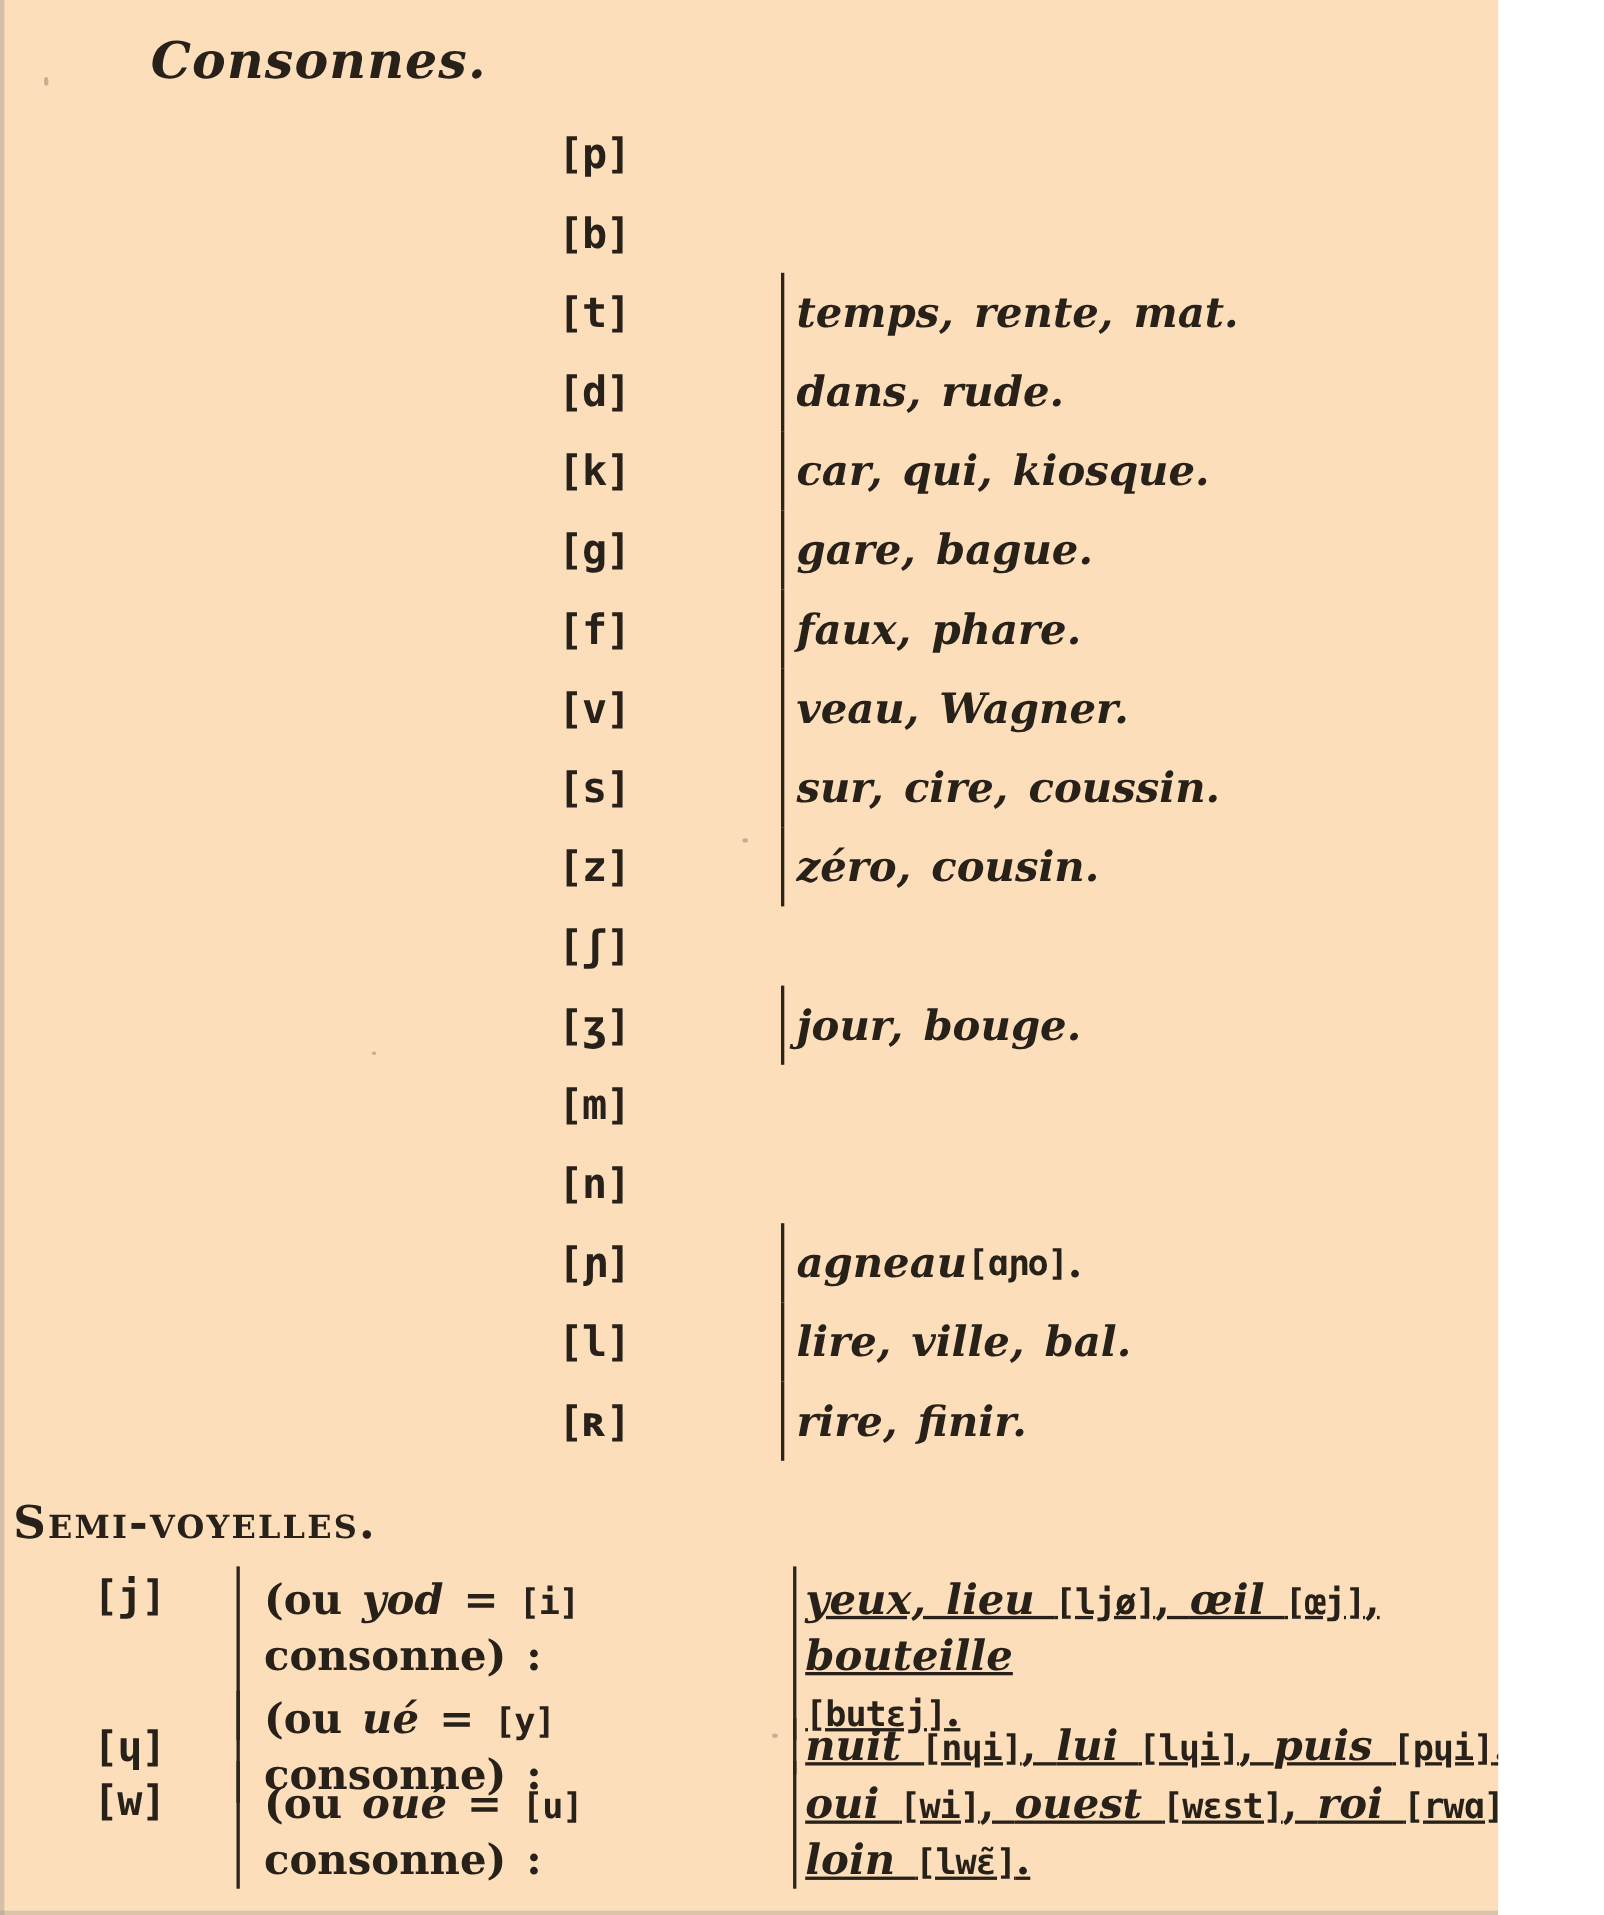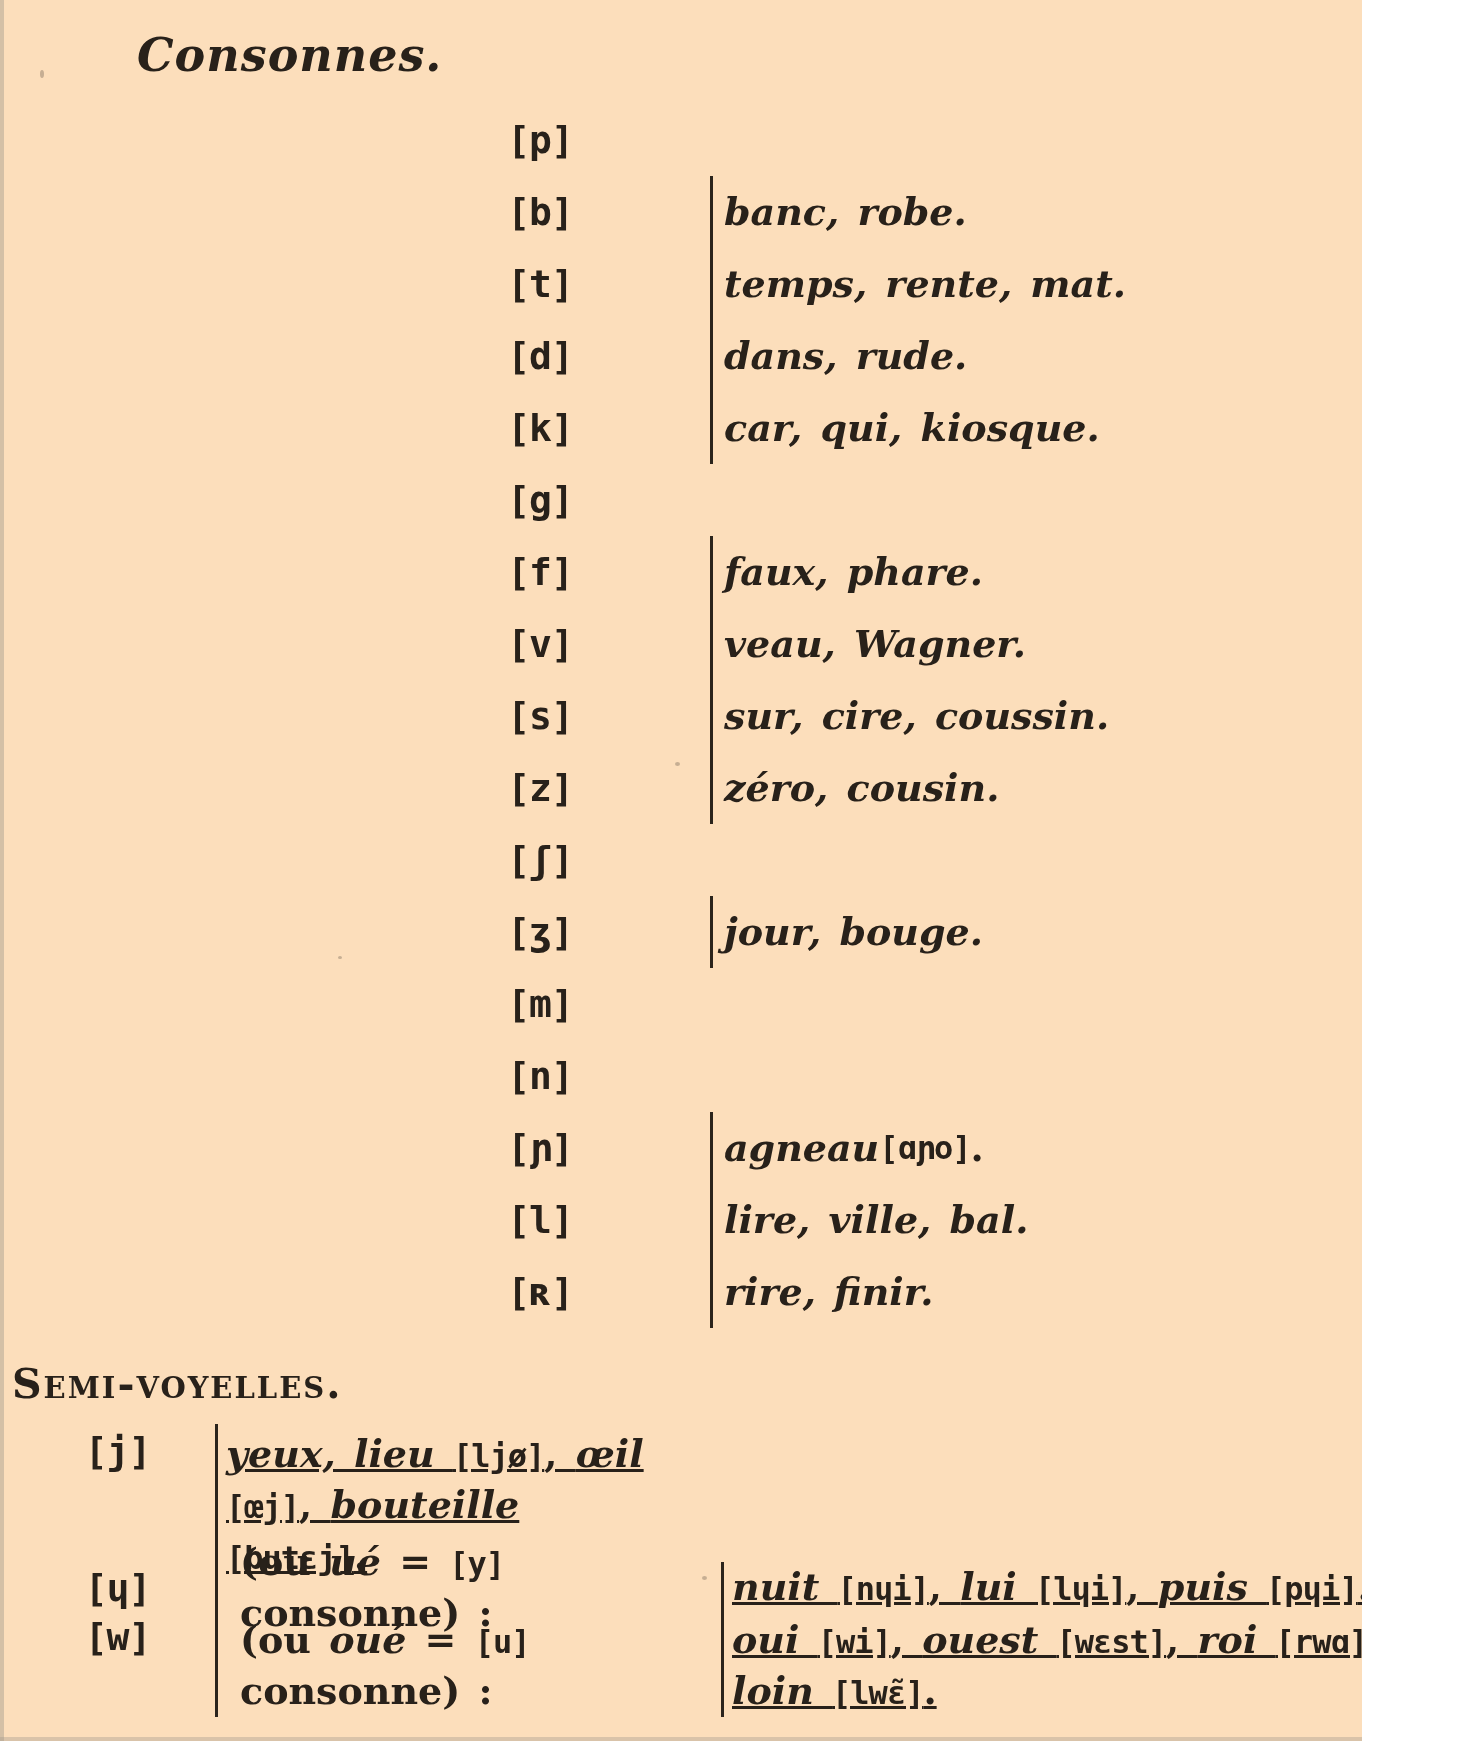--- a/index.html
+++ b/index.html
@@ -81,23 +81,20 @@
 
   <h1 class="title">Consonnes.</h1>
 
   <section class="consonnes" id="consonnes-table">
   <div class="crow">
     <div class="sym">[p]</div>
   </div>
 
   <div class="crow">
     <div class="sym">[b]</div>
-    <div class="ex">
-          <span class="seg-it">banc, robe.</span>
-        </div>
   </div>
 
   <div class="crow">
     <div class="sym">[t]</div>
     <div class="ex">
           <span class="seg-it">temps, rente, mat.</span>
         </div>
   </div>
 
   <div class="crow">
@@ -109,20 +106,23 @@
 
   <div class="crow">
     <div class="sym">[k]</div>
     <div class="ex">
           <span class="seg-it">car, qui, kiosque.</span>
         </div>
   </div>
 
   <div class="crow">
     <div class="sym">[g]</div>
+    <div class="ex">
+          <span class="seg-it">gare, bague.</span>
+        </div>
   </div>
 
   <div class="crow">
     <div class="sym">[f]</div>
     <div class="ex">
           <span class="seg-it">faux, phare.</span>
         </div>
   </div>
 
   <div class="crow">
@@ -187,20 +187,21 @@
           <span class="seg-it">rire, finir.</span>
         </div>
   </div>
 </section>
 
   <h2 class="semi-heading">Semi-voyelles.</h2>
 
   <section class="semi" id="semi-table">
   <div class="srow srow-1">
     <div class="sym">[j]</div>
+    <div class="note"><span class="seg-rm">(ou </span><span class="seg-it">yod</span><span class="seg-rm"> = </span><span class="seg-ipa">[i]</span><span class="seg-rm"> consonne) :</span></div>
     <div class="ex"><span class="seg-it">yeux, lieu </span><span class="seg-ipa">[ljø]</span><span class="seg-rm">, </span><span class="seg-it">œil </span><span class="seg-ipa">[œj]</span><span class="seg-rm">, </span><span class="seg-it">bouteille</span><br><span class="seg-ipa">[butɛj]</span><span class="seg-rm">.</span></div>
   </div>
 
   <div class="srow srow-2">
     <div class="sym">[ɥ]</div>
     <div class="note"><span class="seg-rm">(ou </span><span class="seg-it">ué</span><span class="seg-rm"> = </span><span class="seg-ipa">[y]</span><span class="seg-rm"> consonne) :</span></div>
     <div class="ex"><span class="seg-it">nuit </span><span class="seg-ipa">[nɥi]</span><span class="seg-rm">, </span><span class="seg-it">lui </span><span class="seg-ipa">[lɥi]</span><span class="seg-rm">, </span><span class="seg-it">puis </span><span class="seg-ipa">[pɥi]</span><span class="seg-rm">.</span></div>
   </div>
 
   <div class="srow srow-3">

